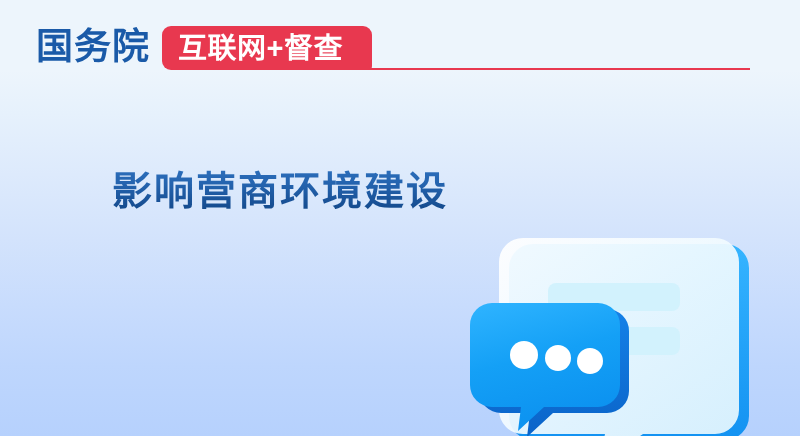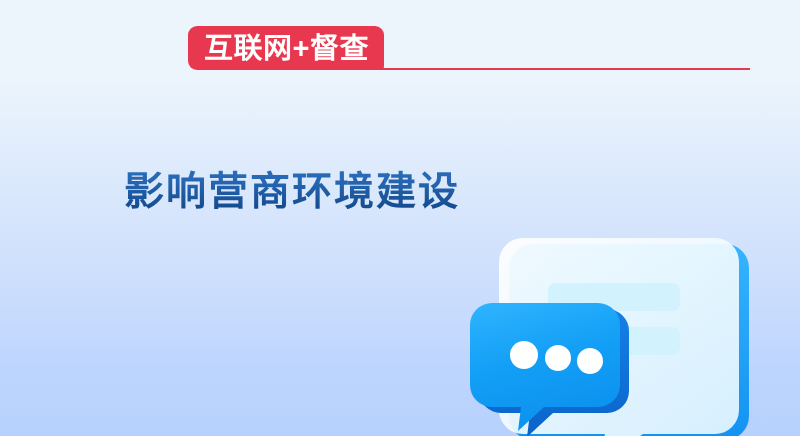--- a/index.html
+++ b/index.html
@@ -50,27 +50,26 @@
     color: #1a5aa8;
     white-space: nowrap;
     font-family: "Liberation Sans", "DejaVu Sans", sans-serif;
   }
 
   .badge {
     position: absolute;
     left: 162px;
     top: 26px;
     height: 44px;
-    padding: 0 15px 0 16px;
+    padding: 0 29px 0 16px;
     display: flex;
     align-items: center;
     background: #e8384f;
     border-radius: 9px 9px 4px 9px;
     box-sizing: border-box;
-    margin-left: 26px;
   }
   .badge-label {
     font-size: 29px;
     line-height: 44px;
     font-weight: 700;
     letter-spacing: 0.5px;
     color: #ffffff;
     white-space: nowrap;
     font-family: "Liberation Sans", "DejaVu Sans", sans-serif;
   }
@@ -85,21 +84,20 @@
     background: #e8384f;
   }
 
   
   .title-block {
     position: absolute;
     left: 0;
     top: 163px;
     width: 560px;
     text-align: center;
-    padding-left: 12px;
   }
   .title-line {
     font-size: 40px;
     line-height: 56px;
     font-weight: 700;
     letter-spacing: 2px;
     font-family: "Liberation Sans", "DejaVu Sans", sans-serif;
     background: linear-gradient(to bottom, #2f72c0 0%, #2463ae 38%, #164d91 78%, #11457f 100%);
     -webkit-background-clip: text;
     background-clip: text;
@@ -122,20 +120,21 @@
     height: 231px;
   }
 </style>
 </head>
 <body>
 
 <div class="banner">
 
   <div class="header">
 
+    <div class="gov-name">国务院</div>
 
     <div class="badge">
       <span class="badge-label">互联网+督查</span>
     </div>
 
     <div class="header-rule"></div>
   </div>
 
   <div class="title-block">
     <div class="title-line">影响营商环境建设</div>

